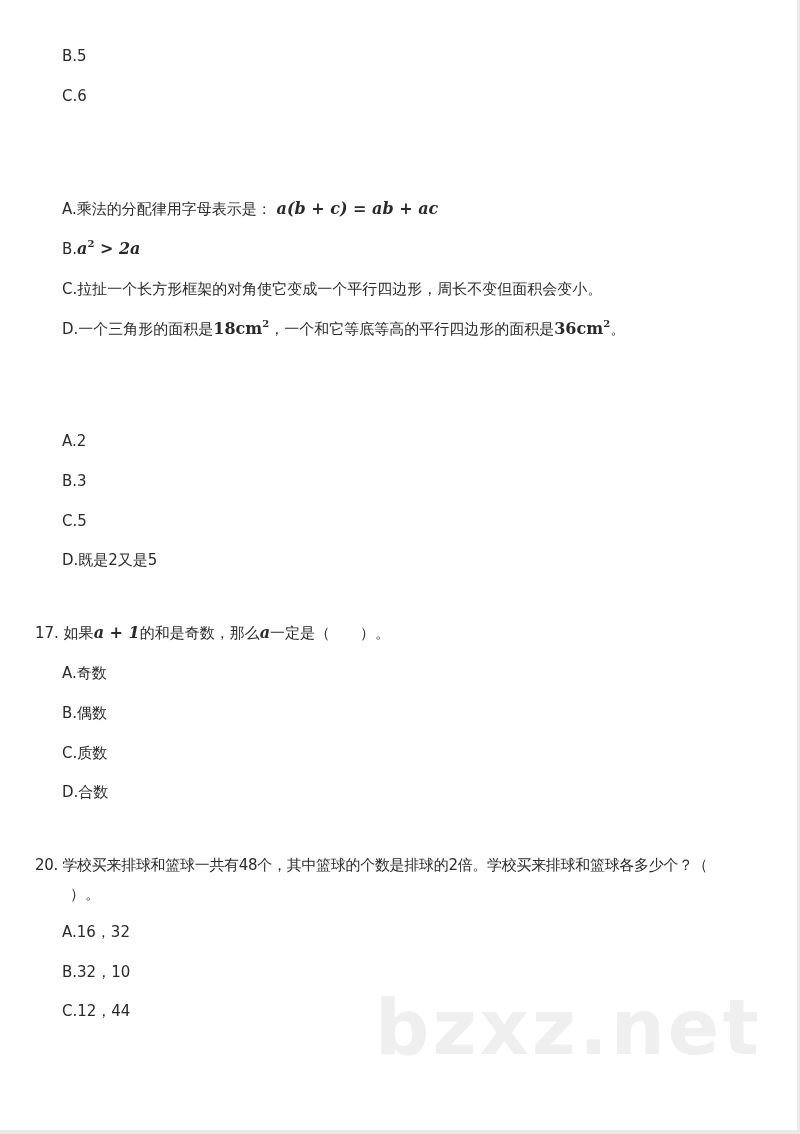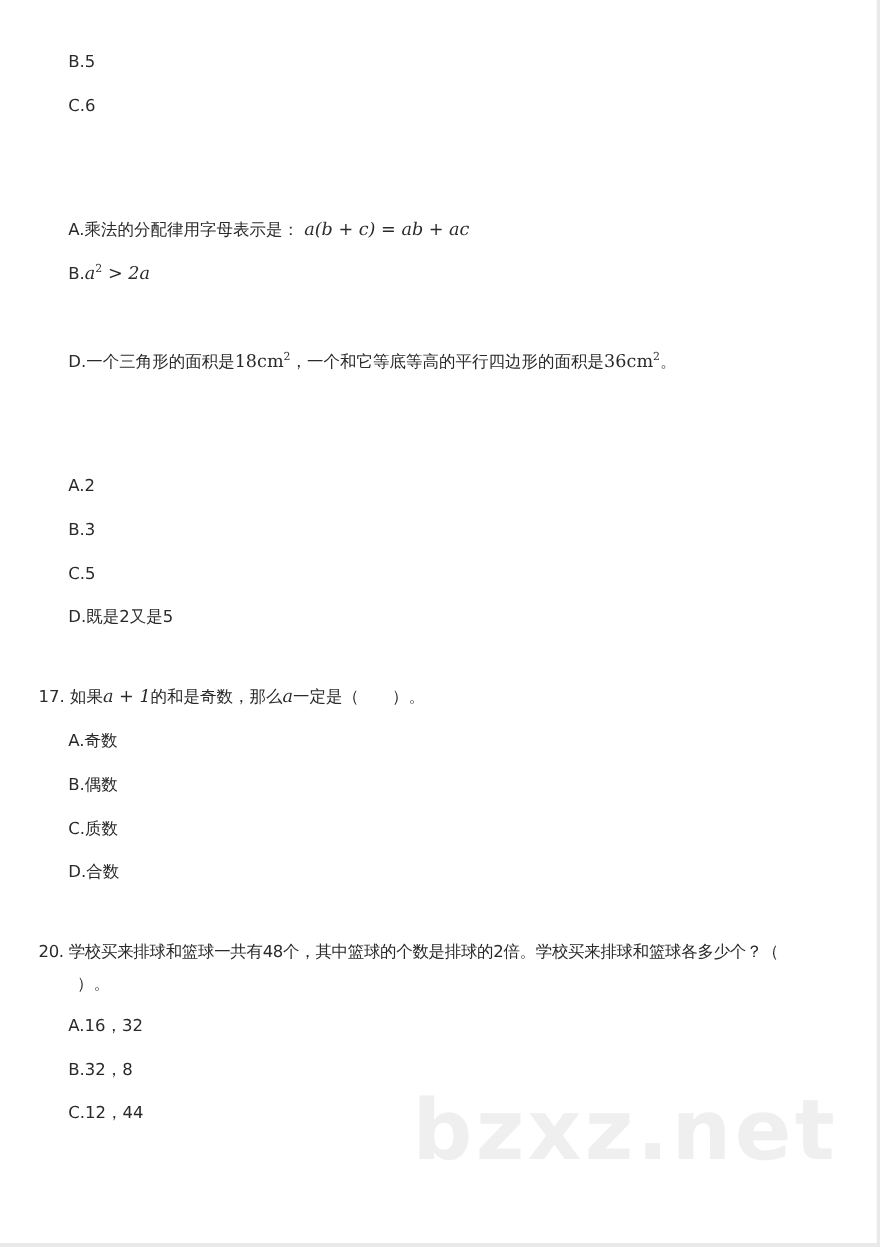--- a/index.html
+++ b/index.html
@@ -8,21 +8,21 @@
     font-family: "DejaVu Sans", "Liberation Sans", sans-serif; color: #2a2a2a;
   }
   .page {
     position: absolute; left: 0; top: 0; width: 797px; height: 1130px; background: #ffffff;
   }
   .line {
     position: absolute; font-size: 15px; line-height: 20px; white-space: nowrap;
   }
   .q { left: 35px; }
   .opt { left: 62px; }
-  .math { font-family: "DejaVu Serif", "Liberation Serif", serif; font-size: 16px; }
+  .math { font-family: "DejaVu Serif", "Liberation Serif", serif; font-size: 16px; font-weight: bold; }
   .math i { font-style: italic; }
   .math sup { font-size: 10px; vertical-align: 7px; line-height: 0; }
   .watermark {
     position: absolute; left: 375px; top: 988px; font-family: "DejaVu Sans", "Liberation Sans", sans-serif;
     font-weight: bold; font-size: 76px; color: #efefef; letter-spacing: 3px; line-height: 80px;
   }
 </style>
 </head>
 <body>
 
@@ -31,37 +31,38 @@
   <div class="line opt" style="top:46px">B.5</div>
   <div class="line opt" style="top:86px">C.6</div>
 
   <div class="line opt" style="top:199px">
     <span>A.乘法的分配律用字母表示是：</span>
     <span class="math"><i>a(b + c) = ab + ac</i></span>
   </div>
   <div class="line opt" style="top:239px">
     <span>B.</span><span class="math"><i>a</i><sup>2</sup><i> &gt; 2a</i></span>
   </div>
+  <div class="line opt" style="top:279px">C.拉扯一个长方形框架的对角使它变成一个平行四边形，周长不变但面积会变小。</div>
   <div class="line opt" style="top:319px">
     <span>D.一个三角形的面积是</span><span class="math"><span>18cm</span><sup>2</sup></span><span>，一个和它等底等高的平行四边形的面积是</span><span class="math"><span>36cm</span><sup>2</sup></span><span>。</span>
   </div>
 
   <div class="line opt" style="top:431px">A.2</div>
   <div class="line opt" style="top:471px">B.3</div>
   <div class="line opt" style="top:511px">C.5</div>
   <div class="line opt" style="top:550px">D.既是2又是5</div>
 
   <div class="line q" style="top:623px">
     <span>17. 如果</span><span class="math"><i>a + 1</i></span><span>的和是奇数，那么</span><span class="math"><i>a</i></span><span>一定是（　　）。</span>
   </div>
   <div class="line opt" style="top:663px">A.奇数</div>
   <div class="line opt" style="top:703px">B.偶数</div>
   <div class="line opt" style="top:743px">C.质数</div>
   <div class="line opt" style="top:782px">D.合数</div>
 
   <div class="line q" style="top:855px; letter-spacing:-0.3px">20. 学校买来排球和篮球一共有48个，其中篮球的个数是排球的2倍。学校买来排球和篮球各多少个？（</div>
   <div class="line" style="top:884px; left:70px">）。</div>
   <div class="line opt" style="top:922px">A.16，32</div>
-  <div class="line opt" style="top:962px">B.32，8</div>
+  <div class="line opt" style="top:962px">B.32，10</div>
   <div class="line opt" style="top:1001px">C.12，44</div>
 
   <div class="watermark">bzxz.net</div>
 </div>
 
 </body></html>

